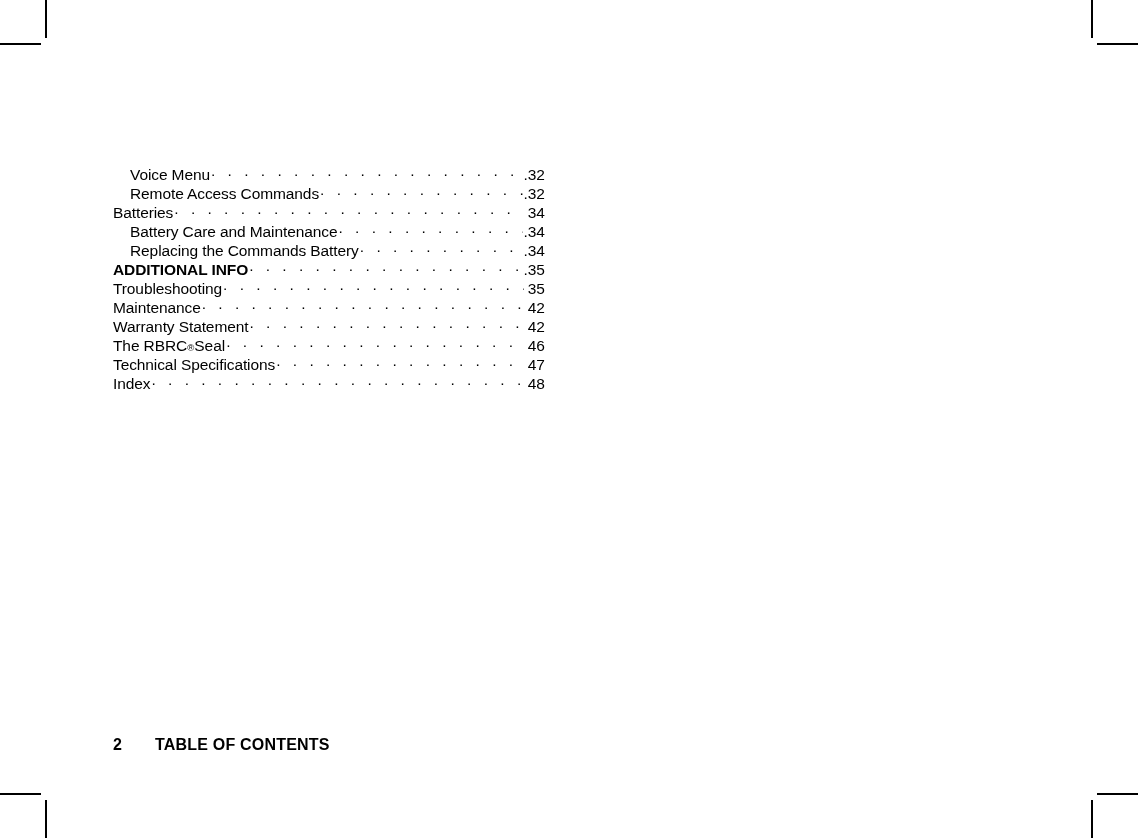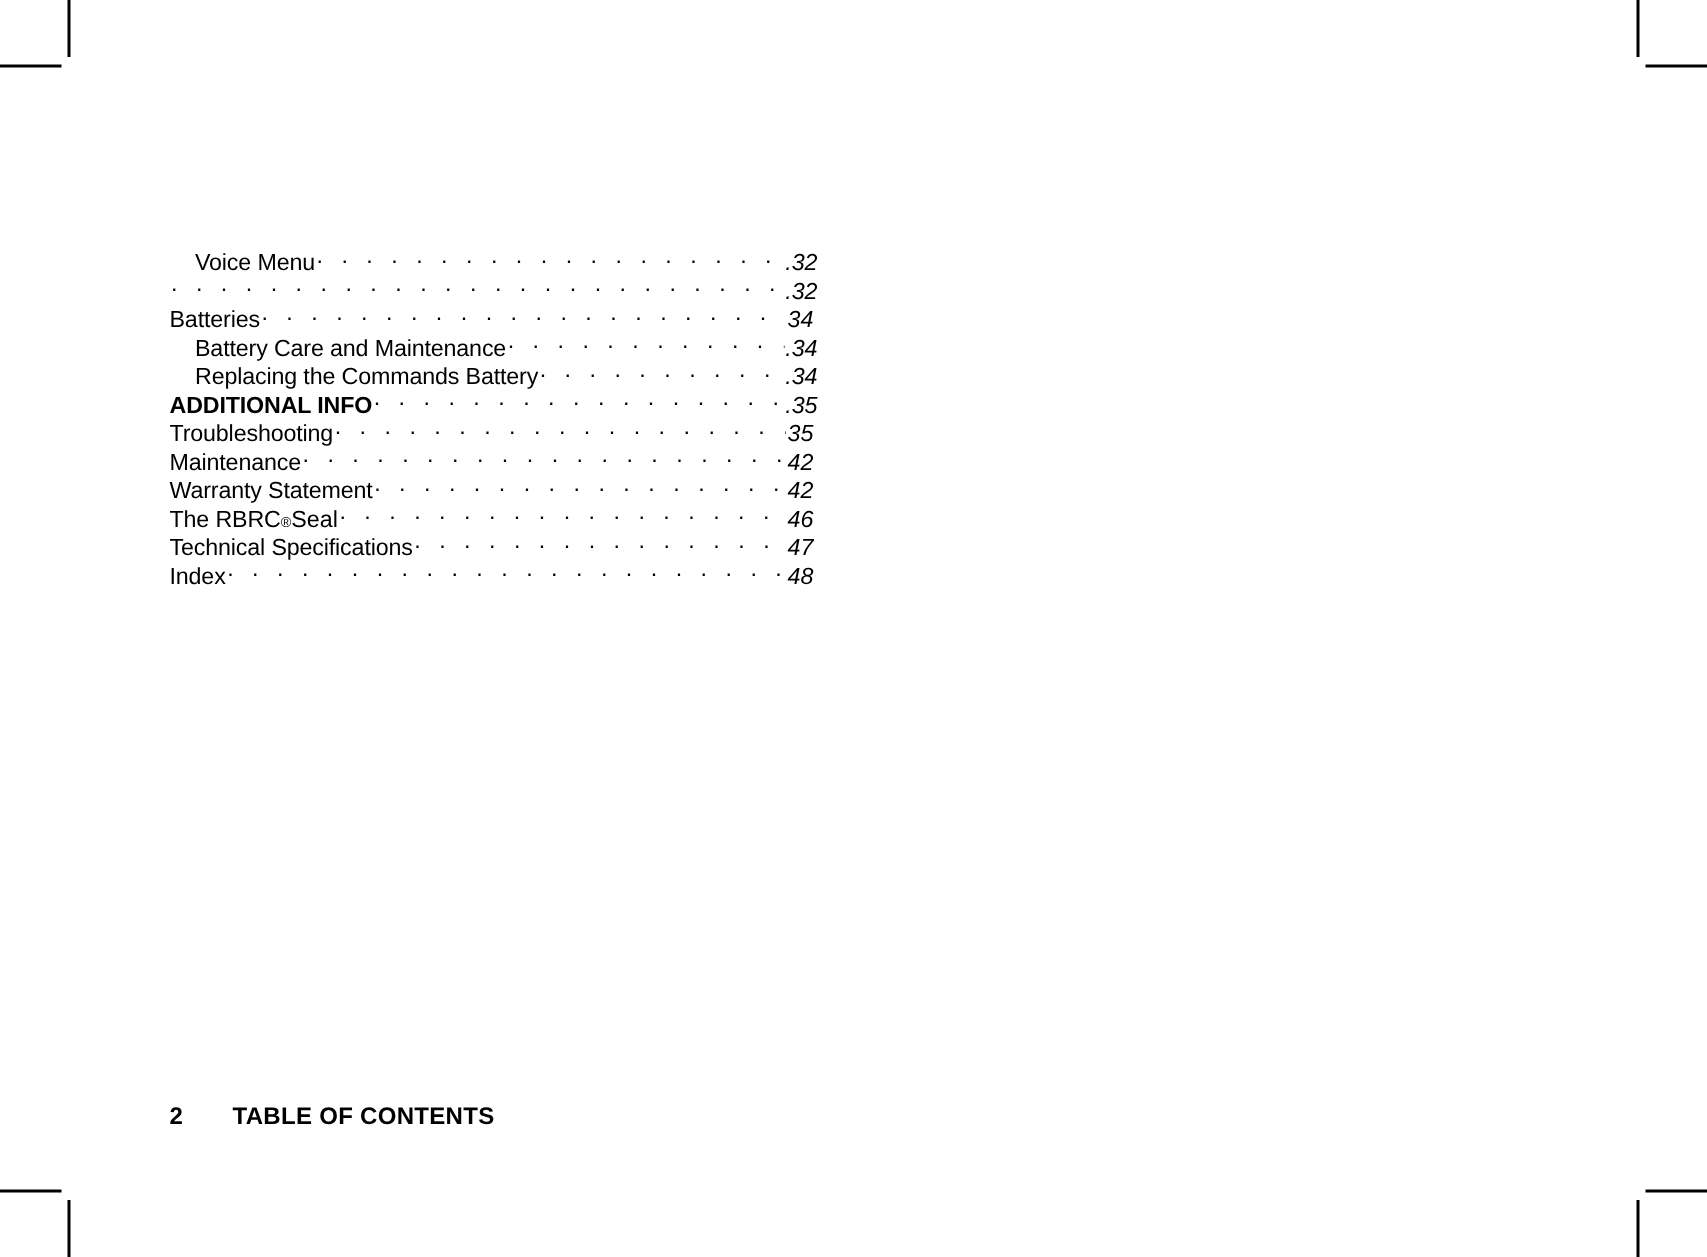--- a/index.html
+++ b/index.html
@@ -73,23 +73,23 @@
     left: 0;
     bottom: 0;
     font-weight: normal;
     font-size: 15.5px;
     line-height: 19px;
     letter-spacing: 4.0px;
     white-space: nowrap;
   }
   .toc-page {
     flex: 0 0 auto;
+    text-align: right;
     min-width: 20px;
     font-weight: normal;
-    font-style: italic;
   }
   
   .toc-row.tight .toc-leader { margin-right: 0px; }
   .toc-row.tight .toc-page::before {
     content: ".";
   }
 
   
   .footer {
     position: absolute;
@@ -137,20 +137,21 @@
 <div class="crop-mark crop-v crop-br-v"></div>
 <div class="crop-mark crop-h crop-br-h"></div>
 
 <div class="page-body" id="toc-list">
     <div class="toc-row indent tight">
       <span class="toc-title">Voice Menu</span>
       <span class="toc-leader"></span>
       <span class="toc-page">32</span>
     </div>
     <div class="toc-row indent tight">
+      <span class="toc-title">Remote Access Commands</span>
       <span class="toc-leader"></span>
       <span class="toc-page">32</span>
     </div>
     <div class="toc-row">
       <span class="toc-title">Batteries</span>
       <span class="toc-leader"></span>
       <span class="toc-page">34</span>
     </div>
     <div class="toc-row indent tight">
       <span class="toc-title">Battery Care and Maintenance</span>

